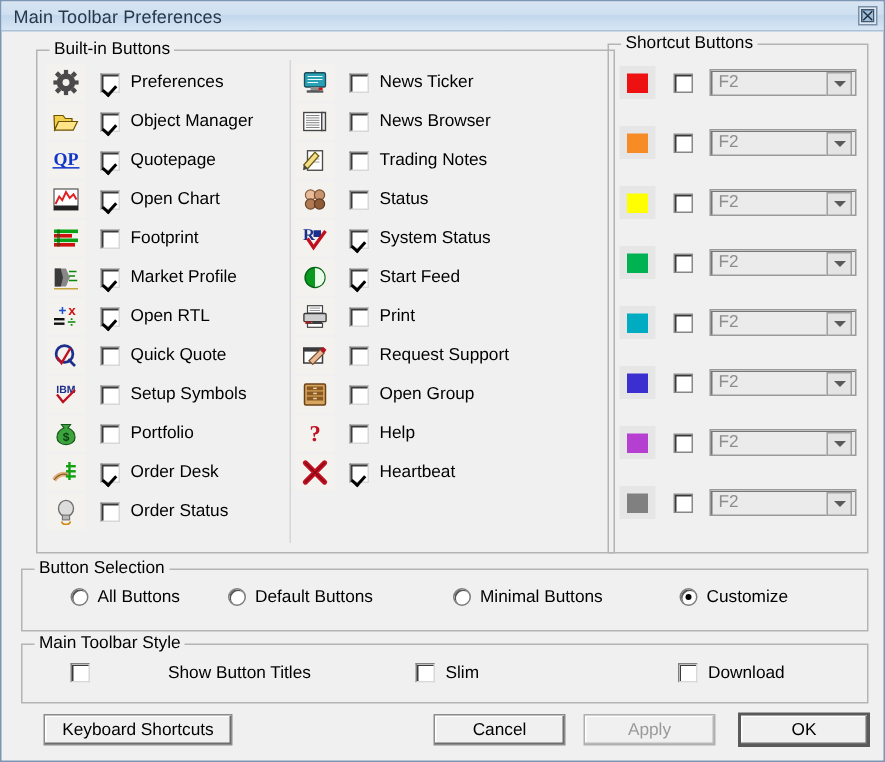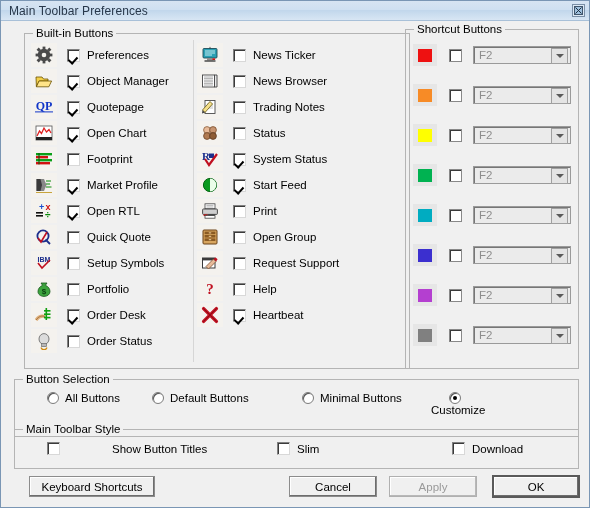--- a/index.html
+++ b/index.html
@@ -39,21 +39,21 @@
     border:1px solid #b4b4b4;
     background:transparent;
   }
   .group>.legend{
     position:absolute;top:-7px;left:8px;
     background:#f0f0f0;padding:0 3px;
     font-size:11.5px;color:#000;white-space:nowrap;
   }
   #grp-builtin{left:23px;top:32px;width:386px;height:336px;}
   #grp-shortcut{left:404px;top:28px;width:174px;height:340px;}
-  #grp-selection{left:13px;top:378px;width:565px;height:58px;}
+  #grp-selection{left:13px;top:378px;width:565px;height:42px;}
   #grp-style{left:13px;top:428px;width:565px;height:40px;}
   
   .bi-col{position:absolute;top:8px;}
   .bi-col.left{left:6px;}
   .bi-col.mid{left:172px;}
   .bi-row{
     height:26px;display:flex;align-items:center;
   }
   .icon-tile{
     width:26px;height:24px;flex:0 0 26px;
@@ -420,47 +420,47 @@
               <rect x="7.2" y="12.4" width="6.5" height="1.6" fill="#3a3a3a"></rect>
               <rect x="4" y="13.6" width="10" height="2.6" fill="#fff" stroke="#444" stroke-width="0.8"></rect>
             </svg>
           </div>
           <div class="cb"></div>
           <span class="cb-label">Print</span>
         </div>
         <div class="bi-row">
           <div class="icon-tile">
             <svg width="18" height="18" viewBox="0 0 18 18">
+              <rect x="1.5" y="4" width="12.5" height="10" fill="#fff" stroke="#3a3a3a" stroke-width="1"></rect>
+              <rect x="1.5" y="4" width="12.5" height="2.4" fill="#3a3a3a"></rect>
+              <path d="M5 12.5 L12.5 5 L15 7.5 L7.5 15 Z" fill="#e8bb9a" stroke="#7a4e2c" stroke-width="0.8"></path>
+              <path d="M12.5 5 L15 7.5 L16.6 5.2 L14.6 3.4 Z" fill="#c01020"></path>
+            </svg>
+          </div>
+          <div class="cb"></div>
+          <span class="cb-label">Request Support</span>
+        </div>
+        <div class="bi-row">
+          <div class="icon-tile">
+            <svg width="18" height="18" viewBox="0 0 18 18">
               <rect x="2" y="2" width="14" height="14" rx="1" fill="#d8a55e" stroke="#6b4218" stroke-width="1"></rect>
               <g fill="#8a5a22">
                 <rect x="3.6" y="3.6" width="10.8" height="2.6"></rect>
                 <rect x="3.6" y="7" width="10.8" height="2.6"></rect>
                 <rect x="3.6" y="10.4" width="10.8" height="2.6"></rect>
               </g>
               <g fill="#f0d2a0">
                 <rect x="7.8" y="4.4" width="2.4" height="1"></rect>
                 <rect x="7.8" y="7.8" width="2.4" height="1"></rect>
                 <rect x="7.8" y="11.2" width="2.4" height="1"></rect>
               </g>
             </svg>
           </div>
           <div class="cb"></div>
           <span class="cb-label">Open Group</span>
-        </div>
-        <div class="bi-row">
-          <div class="icon-tile">
-            <svg width="18" height="18" viewBox="0 0 18 18">
-              <rect x="1.5" y="4" width="12.5" height="10" fill="#fff" stroke="#3a3a3a" stroke-width="1"></rect>
-              <rect x="1.5" y="4" width="12.5" height="2.4" fill="#3a3a3a"></rect>
-              <path d="M5 12.5 L12.5 5 L15 7.5 L7.5 15 Z" fill="#e8bb9a" stroke="#7a4e2c" stroke-width="0.8"></path>
-              <path d="M12.5 5 L15 7.5 L16.6 5.2 L14.6 3.4 Z" fill="#c01020"></path>
-            </svg>
-          </div>
-          <div class="cb"></div>
-          <span class="cb-label">Request Support</span>
         </div>
         <div class="bi-row">
           <div class="icon-tile">
             <svg width="18" height="18" viewBox="0 0 18 18">
               <text x="9" y="14" font-family="Liberation Serif, serif" font-size="15" font-weight="bold" fill="#c01020" text-anchor="middle">?</text>
             </svg>
           </div>
           <div class="cb"></div>
           <span class="cb-label">Help</span>
         </div>
@@ -587,21 +587,21 @@
           <span class="rd-label">All Buttons</span>
         </div>
         <div class="radio-row" style="left: 137px;">
           <div class="rd"></div>
           <span class="rd-label">Default Buttons</span>
         </div>
         <div class="radio-row" style="left: 287px;">
           <div class="rd"></div>
           <span class="rd-label">Minimal Buttons</span>
         </div>
-        <div class="radio-row" style="left: 416px; flex-direction: column;">
+        <div class="radio-row" style="left: 438px;">
           <div class="rd on"></div>
           <span class="rd-label">Customize</span>
         </div>
       </div>
   </div>
 
   <div class="group" id="grp-style">
     <span class="legend">Main Toolbar Style</span>
     <div id="style-boxes">
         <div class="style-row" style="left: 32px; gap: 45px;">

